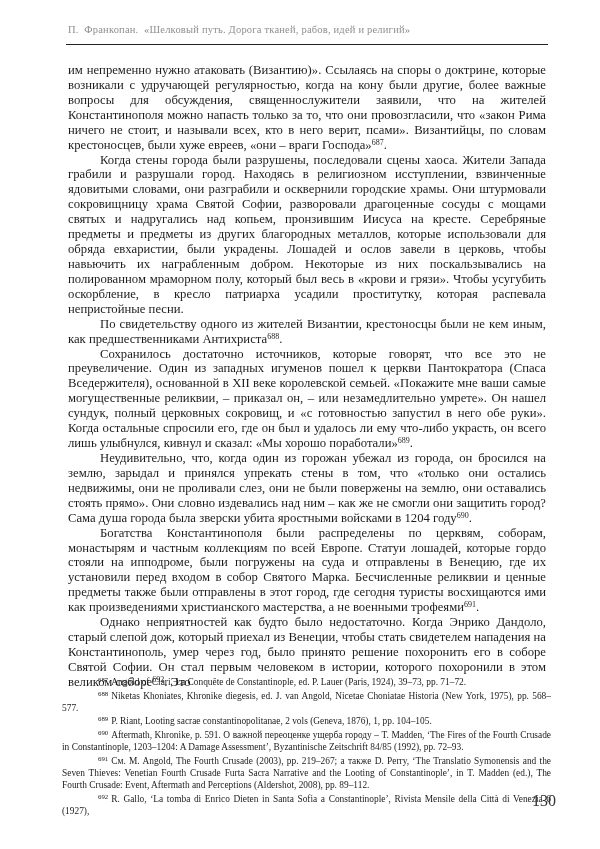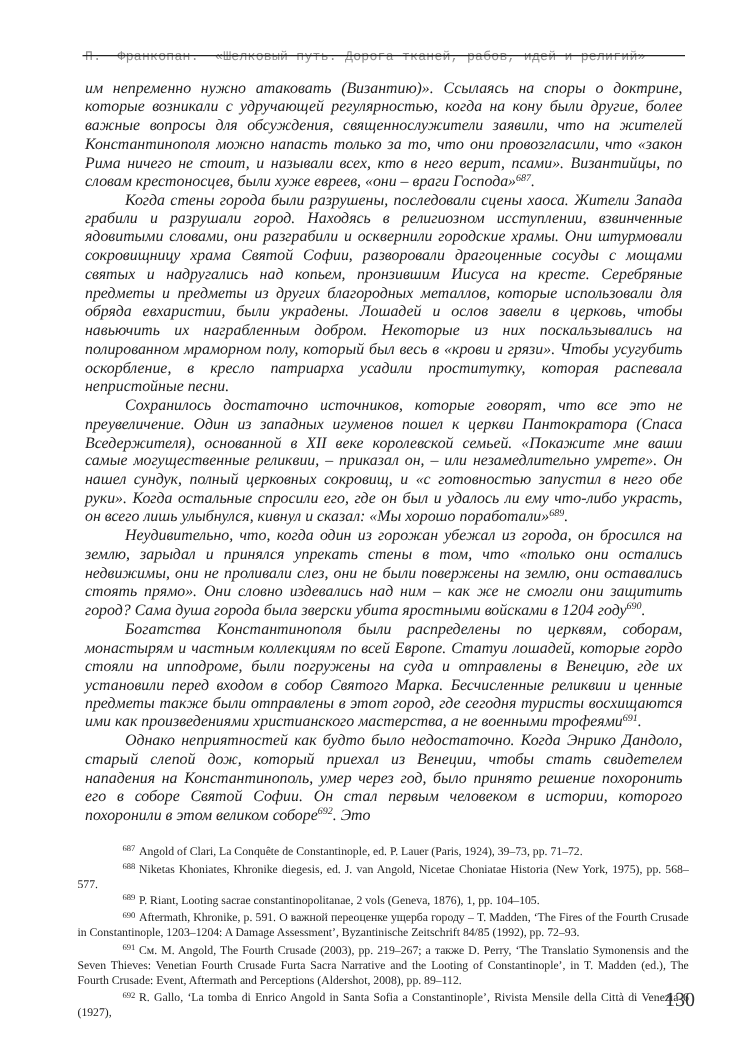--- a/index.html
+++ b/index.html
@@ -5,34 +5,33 @@
   html,body { margin:0; padding:0; background:#ffffff; }
   .page {
     position:relative;
     width:600px; height:849px;
     background:#ffffff;
     font-family:"Liberation Serif","DejaVu Serif",serif;
     color:#1c1c1c;
     overflow:hidden;
   }
   .running-header {
-    position:absolute; left:68px; top:40px; width:480px;
-    font-family:Liberation Mono, monospace;
+    position:absolute; left:68px; top:24px; width:480px;
+    font-family:Liberation Serif, serif;
     font-size:10.5px; color:#8f8f8f;
     white-space:pre; letter-spacing:0.2px;
   }
   .header-rule {
     position:absolute; left:66px; top:44px; width:482px;
     border-top:1.5px solid #222222;
   }
   .body-text {
     position:absolute; left:68px; top:63px; width:478px;
     font-size:12.7px; line-height:14.92px;
     text-align:justify;
-    font-style:italic;
   }
   .para { margin:0; text-indent:32px; }
   .para.no-indent { text-indent:0; }
   .fnref {
     font-size:8px; line-height:0; vertical-align:4.5px; letter-spacing:0;
   }
   .footnotes {
     position:absolute; left:62px; top:676px; width:489px;
     font-size:9.4px; line-height:12.15px;
     text-align:justify;
@@ -47,27 +46,28 @@
 </style>
 </head>
 <body>
 
 <div class="page">
   <div class="running-header">П.  Франкопан.  «Шелковый путь. Дорога тканей, рабов, идей и религий»</div>
   <div class="header-rule"></div>
   <div class="body-text" id="body-text">
       <p class="para no-indent"><span>им непременно нужно атаковать (Византию)». Ссылаясь на споры о доктрине, которые возникали с удручающей регулярностью, когда на кону были другие, более важные вопросы для обсуждения, священнослужители заявили, что на жителей Константинополя можно напасть только за то, что они провозгласили, что «закон Рима ничего не стоит, и называли всех, кто в него верит, псами». Византийцы, по словам крестоносцев, были хуже евреев, «они – враги Господа»</span><sup class="fnref">687</sup><span>.</span></p>
       <p class="para"><span>Когда стены города были разрушены, последовали сцены хаоса. Жители Запада грабили и разрушали город. Находясь в религиозном исступлении, взвинченные ядовитыми словами, они разграбили и осквернили городские храмы. Они штурмовали сокровищницу храма Святой Софии, разворовали драгоценные сосуды с мощами святых и надругались над копьем, пронзившим Иисуса на кресте. Серебряные предметы и предметы из других благородных металлов, которые использовали для обряда евхаристии, были украдены. Лошадей и ослов завели в церковь, чтобы навьючить их награбленным добром. Некоторые из них поскальзывались на полированном мраморном полу, который был весь в «крови и грязи». Чтобы усугубить оскорбление, в кресло патриарха усадили проститутку, которая распевала непристойные песни.</span></p>
+      <p class="para"><span>По свидетельству одного из жителей Византии, крестоносцы были не кем иным, как предшественниками Антихриста</span><sup class="fnref">688</sup><span>.</span></p>
       <p class="para"><span>Сохранилось достаточно источников, которые говорят, что все это не преувеличение. Один из западных игуменов пошел к церкви Пантократора (Спаса Вседержителя), основанной в XII веке королевской семьей. «Покажите мне ваши самые могущественные реликвии, – приказал он, – или незамедлительно умрете». Он нашел сундук, полный церковных сокровищ, и «с готовностью запустил в него обе руки». Когда остальные спросили его, где он был и удалось ли ему что-либо украсть, он всего лишь улыбнулся, кивнул и сказал: «Мы хорошо поработали»</span><sup class="fnref">689</sup><span>.</span></p>
       <p class="para"><span>Неудивительно, что, когда один из горожан убежал из города, он бросился на землю, зарыдал и принялся упрекать стены в том, что «только они остались недвижимы, они не проливали слез, они не были повержены на землю, они оставались стоять прямо». Они словно издевались над ним – как же не смогли они защитить город? Сама душа города была зверски убита яростными войсками в 1204 году</span><sup class="fnref">690</sup><span>.</span></p>
       <p class="para"><span>Богатства Константинополя были распределены по церквям, соборам, монастырям и частным коллекциям по всей Европе. Статуи лошадей, которые гордо стояли на ипподроме, были погружены на суда и отправлены в Венецию, где их установили перед входом в собор Святого Марка. Бесчисленные реликвии и ценные предметы также были отправлены в этот город, где сегодня туристы восхищаются ими как произведениями христианского мастерства, а не военными трофеями</span><sup class="fnref">691</sup><span>.</span></p>
       <p class="para"><span>Однако неприятностей как будто было недостаточно. Когда Энрико Дандоло, старый слепой дож, который приехал из Венеции, чтобы стать свидетелем нападения на Константинополь, умер через год, было принято решение похоронить его в соборе Святой Софии. Он стал первым человеком в истории, которого похоронили в этом великом соборе</span><sup class="fnref">692</sup><span>. Это</span></p>
     </div>
   <div class="footnotes" id="footnotes">
       <div class="fn"><sup class="fn-num">687</sup><span>Angold of Clari, </span><span class="it">La Conquête de Constantinople</span><span>, ed. P. Lauer (Paris, 1924), 39–73, pp. 71–72.</span></div>
       <div class="fn"><sup class="fn-num">688</sup><span>Niketas Khoniates, </span><span class="it">Khronike diegesis</span><span>, ed. J. van Angold, </span><span class="it">Nicetae Choniatae Historia</span><span> (New York, 1975), pp. 568–577.</span></div>
       <div class="fn"><sup class="fn-num">689</sup><span>P. Riant, </span><span class="it">Looting sacrae constantinopolitanae</span><span>, 2 vols (Geneva, 1876), 1, pp. 104–105.</span></div>
       <div class="fn"><sup class="fn-num">690</sup><span>Aftermath, </span><span class="it">Khronike</span><span>, p. 591. О важной переоценке ущерба городу – T. Madden, ‘The Fires of the Fourth Crusade in Constantinople, 1203–1204: A Damage Assessment’, </span><span class="it">Byzantinische Zeitschrift</span><span> 84/85 (1992), pp. 72–93.</span></div>
       <div class="fn"><sup class="fn-num">691</sup><span>См. M. Angold, </span><span class="it">The Fourth Crusade</span><span> (2003), pp. 219–267; а также D. Perry, ‘The </span><span class="it">Translatio Symonensis</span><span> and the Seven Thieves: Venetian Fourth Crusade </span><span class="it">Furta Sacra</span><span> Narrative and the Looting of Constantinople’, in T. Madden (ed.), </span><span class="it">The Fourth Crusade: Event, Aftermath and Perceptions</span><span> (Aldershot, 2008), pp. 89–112.</span></div>
-      <div class="fn"><sup class="fn-num">692</sup><span>R. Gallo, ‘La tomba di Enrico Angold in Santa Sofia a Constantinople’, </span><span class="it">Rivista Mensile della Città di Venezia</span><span> 6 (1927),</span></div>
+      <div class="fn"><sup class="fn-num">692</sup><span>R. Gallo, ‘La tomba di Enrico Dieten in Santa Sofia a Constantinople’, </span><span class="it">Rivista Mensile della Città di Venezia</span><span> 6 (1927),</span></div>
     </div>
   <div class="page-number">130</div>
 </div>
 
 </body></html>

